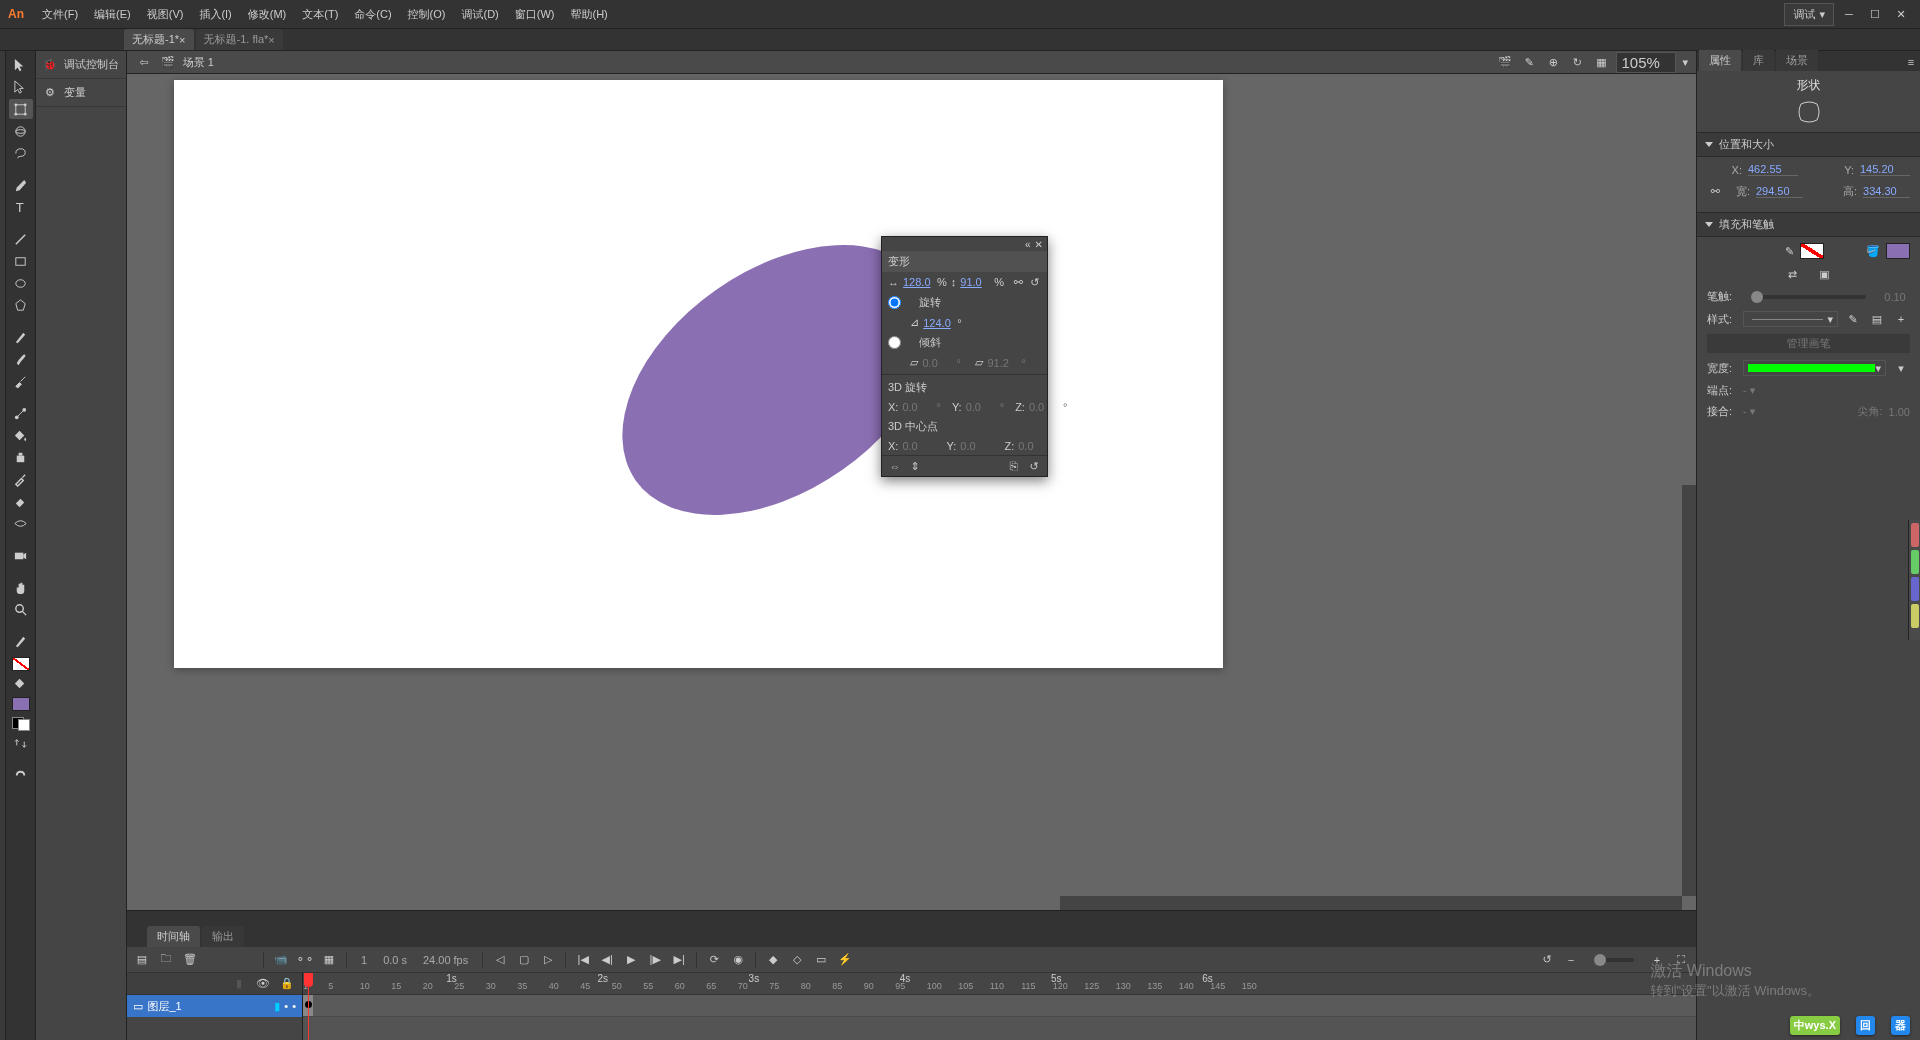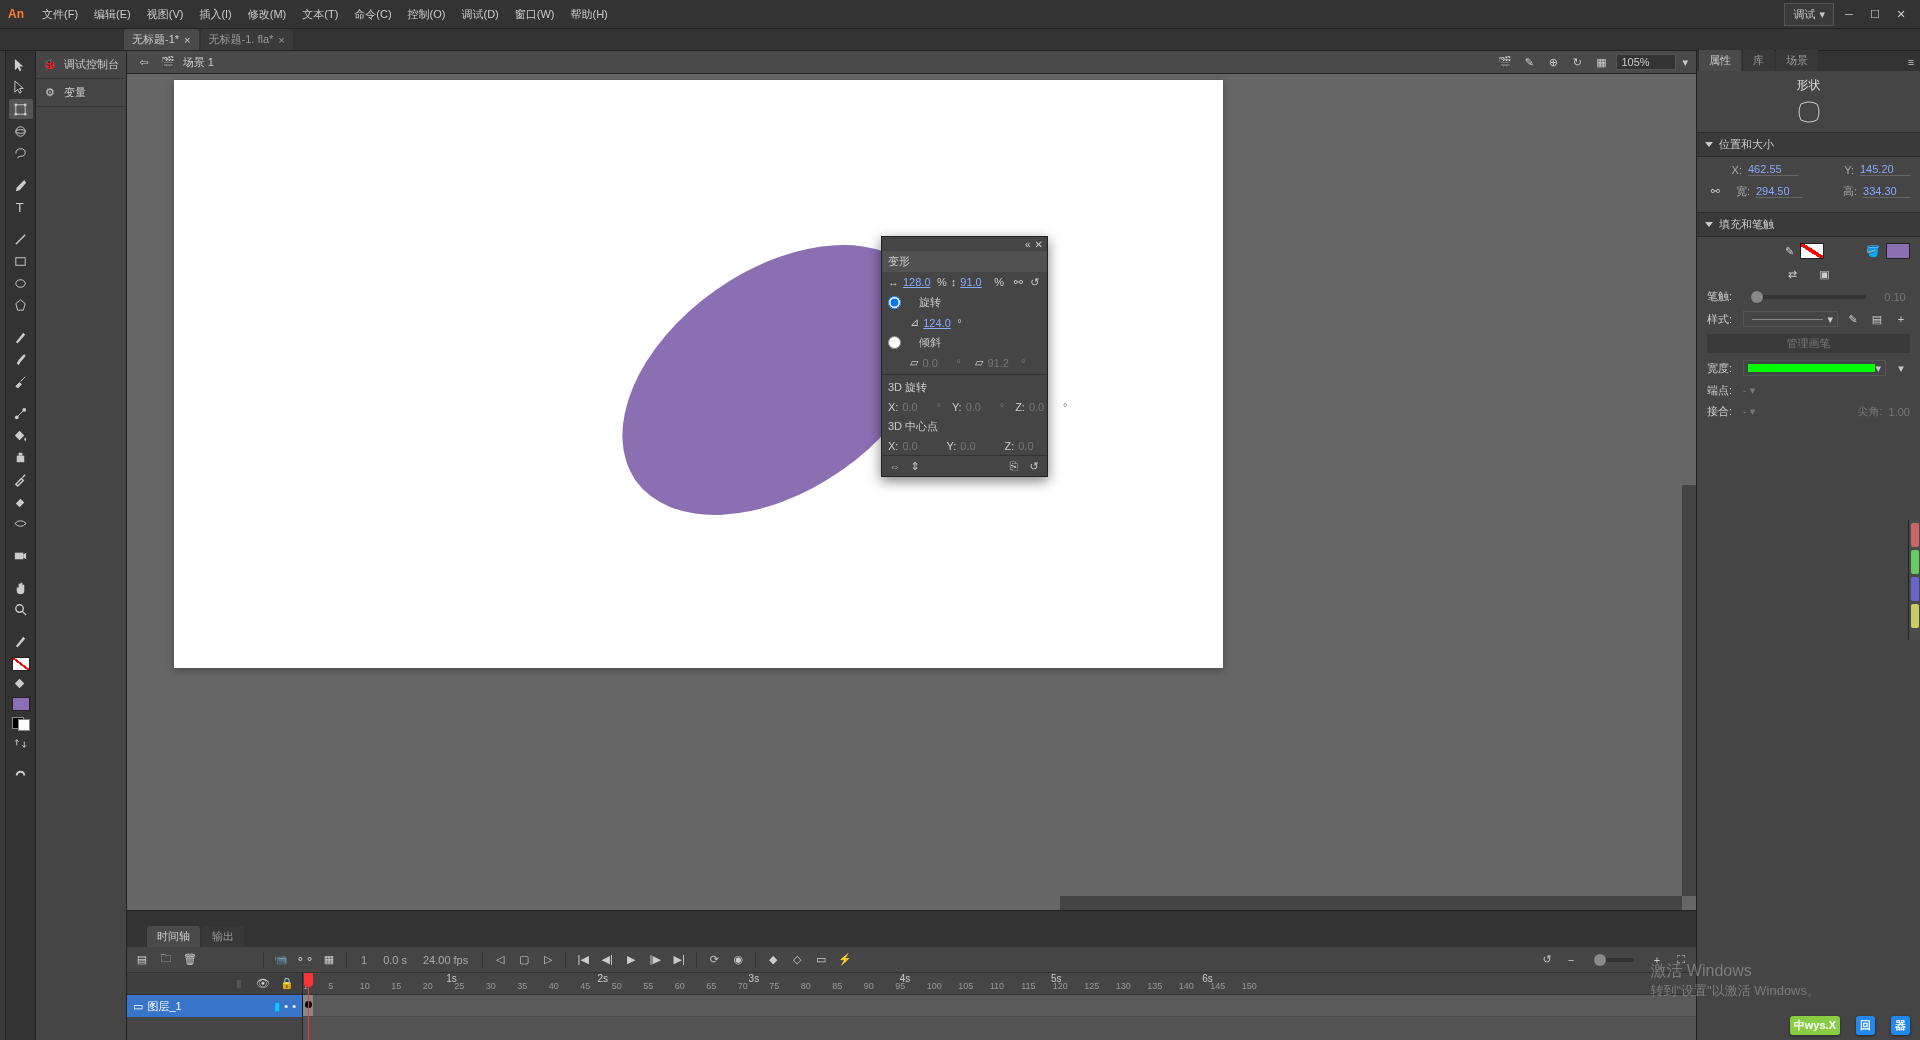--- a/index.html
+++ b/index.html
@@ -8,21 +8,21 @@
   
   .menubar { height: 29px; background: #333; display: flex; align-items: center; padding: 0 8px; border-bottom: 1px solid #222; }
   .app-logo { color: #ff7b2e; font-weight: bold; margin-right: 10px; font-size: 12px; }
   .menu-item { padding: 4px 8px; cursor: pointer; color: #ccc; }
   .menubar-right { margin-left: auto; display: flex; align-items: center; gap: 4px; }
   .dropdown-debug { background: #3a3a3a; padding: 3px 8px; border: 1px solid #555; display: flex; align-items: center; gap: 4px; }
   .win-btn { width: 22px; height: 18px; display: flex; align-items: center; justify-content: center; cursor: pointer; color: #ccc; }
   
   
   .doc-tabs { height: 22px; background: #333; display: flex; align-items: flex-end; padding-left: 124px; border-bottom: 1px solid #222; }
-  .doc-tab { padding: 3px 8px; background: #4a4a4a; color: #ccc; margin-right: 2px; border-top-left-radius: 3px; border-top-right-radius: 3px; display: flex; align-items: center; gap: 5px; font-size: 11px; }
+  .doc-tab { padding: 3px 8px; background: #4a4a4a; color: #ccc; margin-right: 2px; border-top-left-radius: 3px; border-top-right-radius: 3px; display: flex; align-items: center; font-size: 11px; }
   .doc-tab.inactive { background: #3a3a3a; color: #999; }
   .tab-close { cursor: pointer; font-size: 11px; }
   
   
   .main { display: flex; height: calc(100vh - 45px); }
   
   
   .toolbar { width: 30px; background: #333; display: flex; flex-direction: column; align-items: center; padding-top: 4px; gap: 2px; border-right: 1px solid #222; }
   .tool { width: 24px; height: 20px; display: flex; align-items: center; justify-content: center; cursor: pointer; color: #ccc; border-radius: 2px;}
   .tool.active { background: #555; }
@@ -39,21 +39,21 @@
   .panel-expand-grip { width: 6px; background: #3a3a3a; border-right: 1px solid #222;}
   .lp-item { height: 28px; display: flex; align-items: center; gap: 6px; padding: 0 6px; border-bottom: 1px solid #383838; cursor: pointer; }
   .lp-icon { width: 16px; height: 16px; display: flex; align-items: center; justify-content: center; }
   
   
   .center { flex: 1; display: flex; flex-direction: column; background: #333; position: relative; }
   
   
   .scene-bar { height: 23px; background: #4a4a4a; display: flex; align-items: center; padding: 0 8px; gap: 8px; border-bottom: 1px solid #222; }
   .scene-bar-right { margin-left: auto; display: flex; align-items: center; gap: 6px; }
-  .zoom-select { background: #333; border: 1px solid #555; color: #ccc; padding: 1px 4px; width: 60px; font-size: 11px; }
+  .zoom-select { background: #333; border: 1px solid #555; color: #ccc; padding: 1px 4px; width: 60px; font-size: 15px; }
   
   
   .stage-wrap { flex: 1; background: #666; position: relative; overflow: hidden; }
   .stage { position: absolute; left: 47px; top: 6px; width: 1049px; height: 588px; background: #fff; box-shadow: 0 2px 8px rgba(0,0,0,0.3); }
   .shape-oval { position: absolute; width: 350px; height: 220px; background: #8b6fb3; border-radius: 50%; top: 190px; left: 430px; transform: rotate(-35deg); }
   .scrollbar-v { position: absolute; right: 0; top: 0; bottom: 14px; width: 14px; background: #444; }
   .scrollbar-v-thumb { position: absolute; top: 0; width: 100%; height: 50%; background: #666; }
   .scrollbar-h { position: absolute; left: 0; right: 14px; bottom: 0; height: 14px; background: #444; }
   .scrollbar-h-thumb { position: absolute; left: 0; height: 100%; width: 60%; background: #666; }
 

